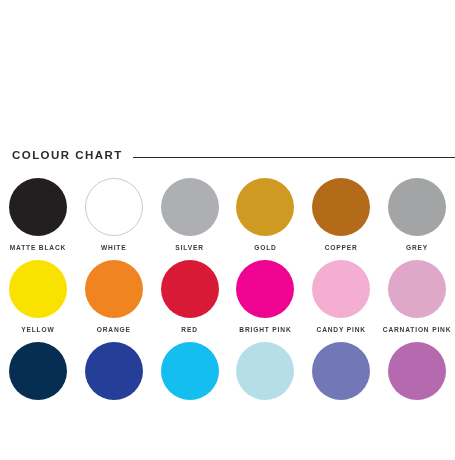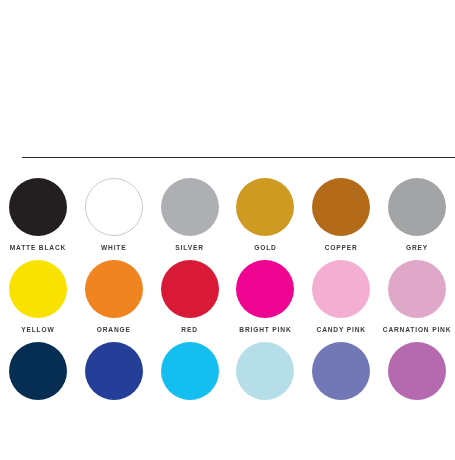--- a/index.html
+++ b/index.html
@@ -94,20 +94,21 @@
     text-align: center;
     line-height: 1;
   }
 </style>
 </head>
 <body>
 
 <div id="chart-sheet">
 
   <div id="chart-header">
+    <span id="chart-title">COLOUR CHART</span>
     <span id="chart-rule" style="border-top-color: rgb(43, 43, 47);"></span>
   </div>
 
   <div id="swatch-grid">
       <div class="swatch-row">
         <div class="swatch-cell">
           <div class="swatch-dot" style="background: rgb(35, 31, 32);"></div>
           <div class="swatch-label">MATTE BLACK</div>
         </div>
         <div class="swatch-cell">

